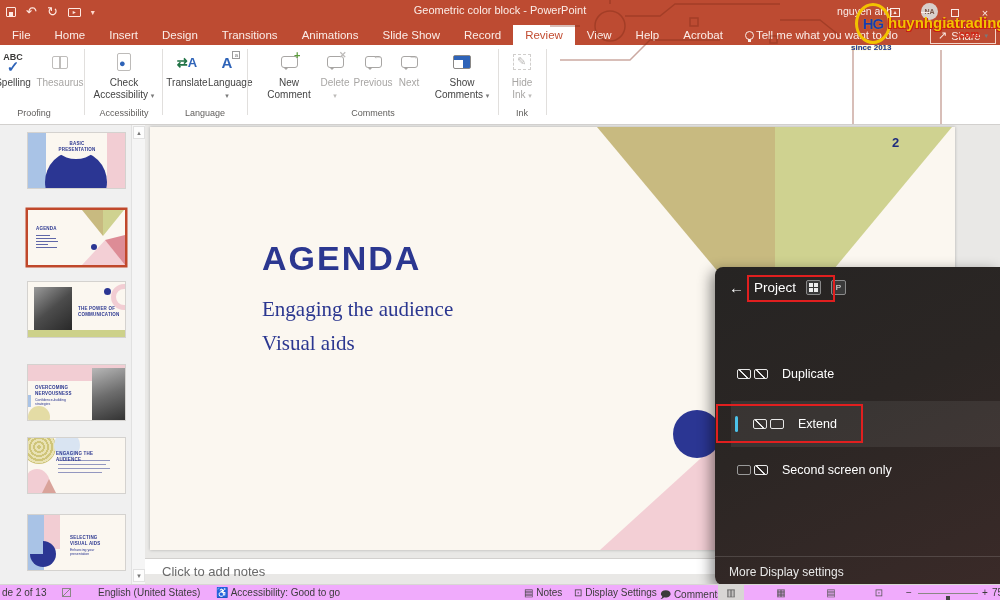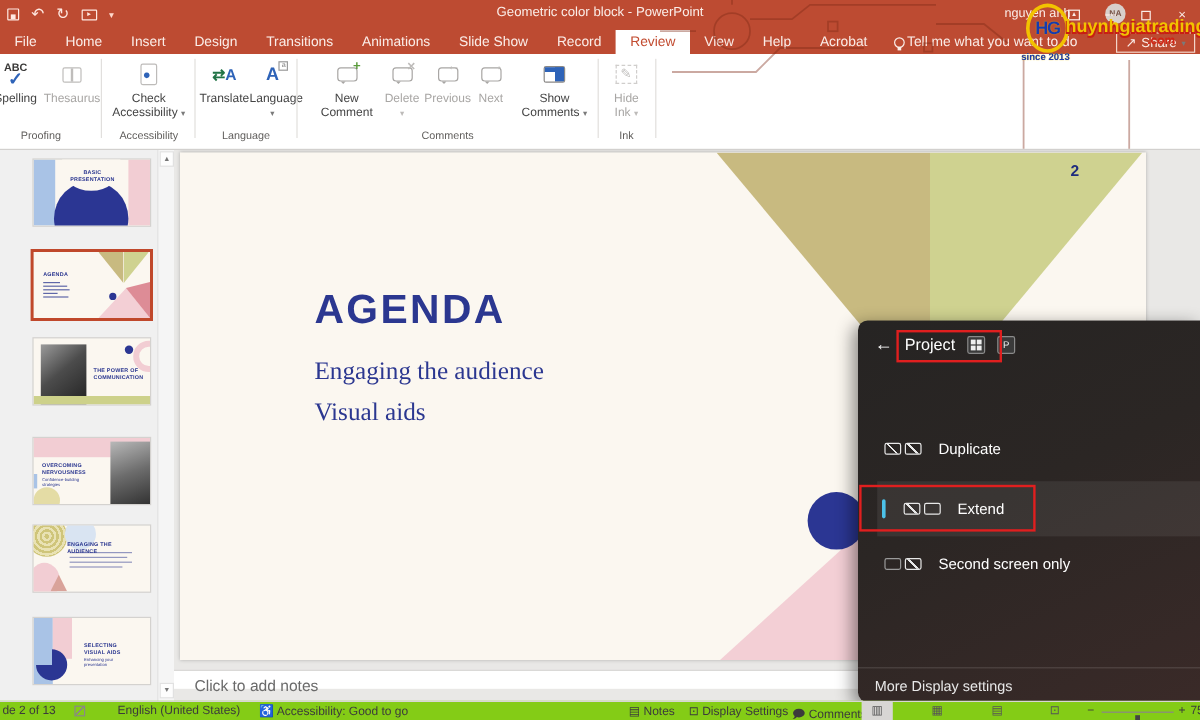--- a/index.html
+++ b/index.html
@@ -112,21 +112,21 @@
   .sh-dp { position:absolute; left:640px; top:200px; width:162px; height:223px; background:#DD8C96; clip-path:polygon(0 23%,100% 0,100% 100%); }
   .sh-dot { position:absolute; left:523px; top:283px; width:48px; height:48px; border-radius:50%; background:#2B3693; }
   .slide-num { position:absolute; left:742px; top:8px; font-size:13px; font-weight:bold; color:#1F2C7E; }
   .slide-title { position:absolute; left:112px; top:112px; font-size:34px; font-weight:800; letter-spacing:2px; color:#2B3790; }
   .slide-list { position:absolute; left:112px; top:166px; font-family:"Liberation Serif", serif; font-size:21px; color:#2B3790; }
   .slide-list p { line-height:33.5px; }
 
   
   .notesbar { position:absolute; left:145px; top:558px; width:855px; height:16px; background:#fff; border-top:1px solid #D2D0CE; z-index:4; }
   .notesbar span { position:absolute; left:17px; top:5px; font-size:13px; color:#6A6A6A; }
-  .statusbar { position:absolute; left:0; top:584px; width:1000px; height:16px; background:#84cc16; border-top:1px solid #D8D6D4; font-size:10px; color:#3B3B3B; z-index:60; }
+  .statusbar { position:absolute; left:0; top:584px; width:1000px; height:16px; background:#f0abfc; border-top:1px solid #D8D6D4; font-size:10px; color:#3B3B3B; z-index:60; }
   .statusbar .sitem { position:absolute; top:2px; white-space:nowrap; cursor:default; }
   .st-ic { display:inline-block; width:9px; height:9px; border:1px solid #8A8886; position:relative; top:1px; background:linear-gradient(135deg,transparent 45%,#8A8886 45%,#8A8886 55%,transparent 55%); }
   .vbtn { position:absolute; top:0; width:26px; height:15px; text-align:center; font-size:10px; color:#555; line-height:15px; cursor:default; }
   .vbtn.active { background:#D8D6D4; }
   .zoomtrack { position:absolute; top:7.5px; width:60px; height:1px; background:#8A8886; }
   .zoomthumb { position:absolute; top:3px; width:4px; height:9px; background:#444; }
   .acc-ic { font-size:10px; }
 
   
   .flyout { position:absolute; left:715px; top:267px; width:285px; height:318px; z-index:50;

